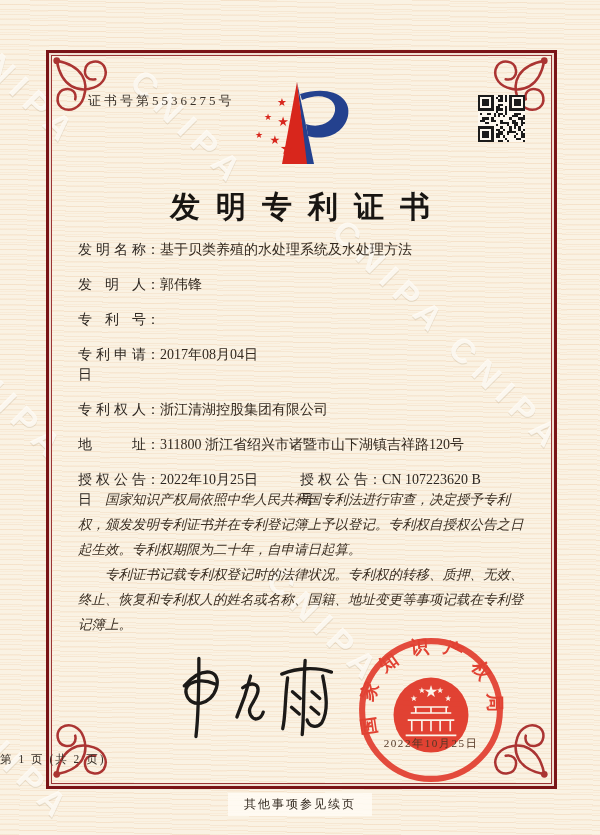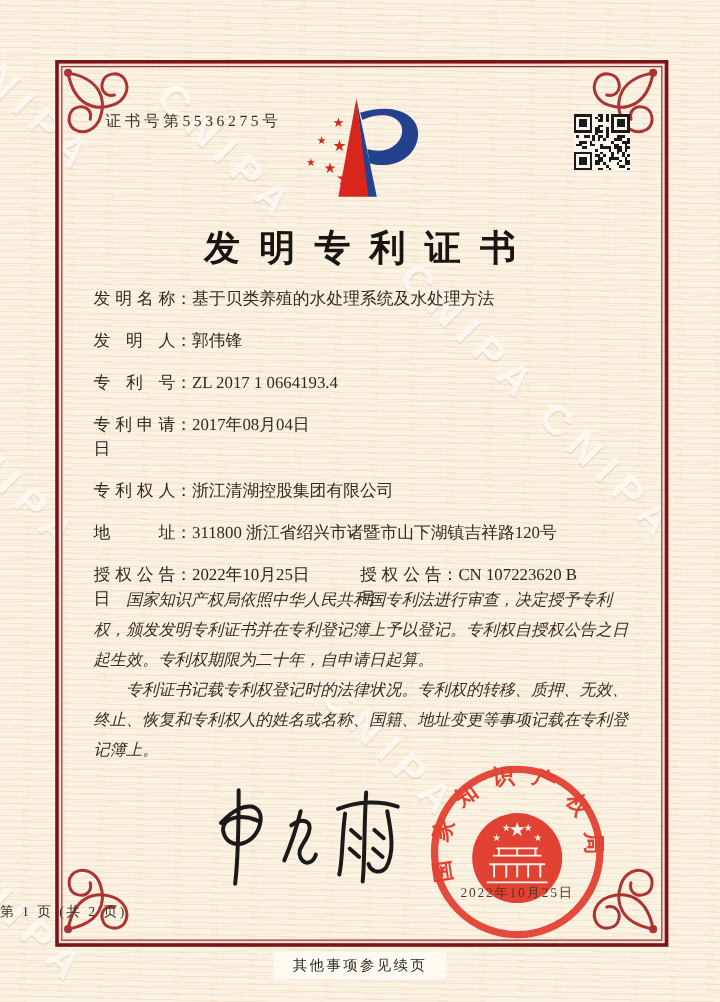--- a/index.html
+++ b/index.html
@@ -250,21 +250,20 @@
         <span class="val">基于贝类养殖的水处理系统及水处理方法</span>
     </div>
     <div class="frow">
       <span class="lbl">发明人</span>
         <span class="col">：</span>
         <span class="val">郭伟锋</span>
     </div>
     <div class="frow">
       <span class="lbl">专利号</span>
         <span class="col">：</span>
-        <span class="val">ZL 2017 1 0664193.4</span>
     </div>
     <div class="frow">
       <span class="lbl">专利申请日</span>
         <span class="col">：</span>
         <span class="val">2017年08月04日</span>
     </div>
     <div class="frow">
       <span class="lbl">专利权人</span>
         <span class="col">：</span>
         <span class="val">浙江清湖控股集团有限公司</span>

